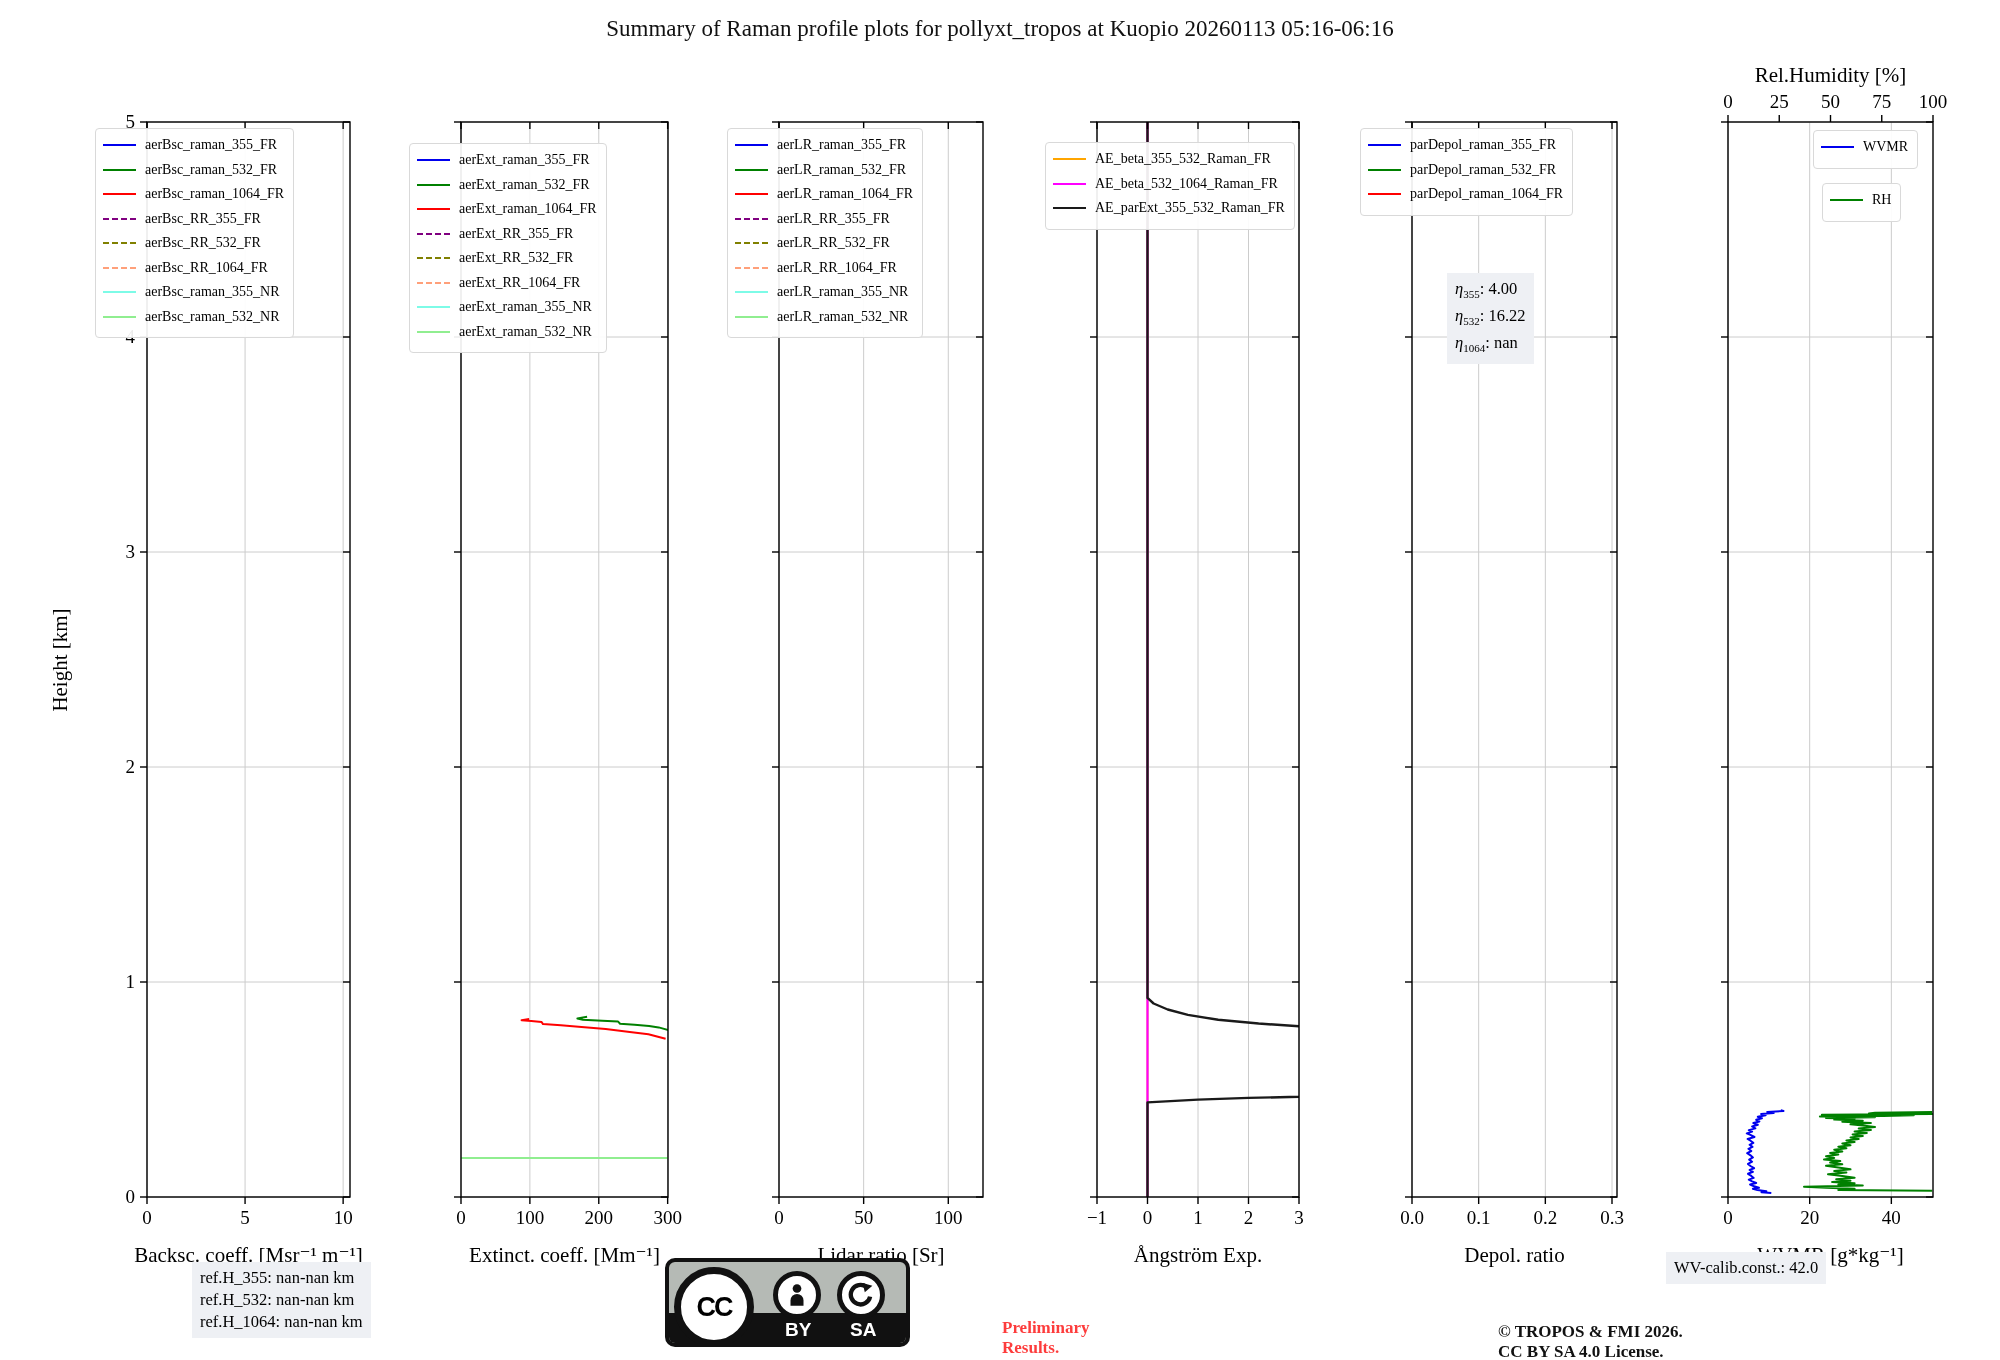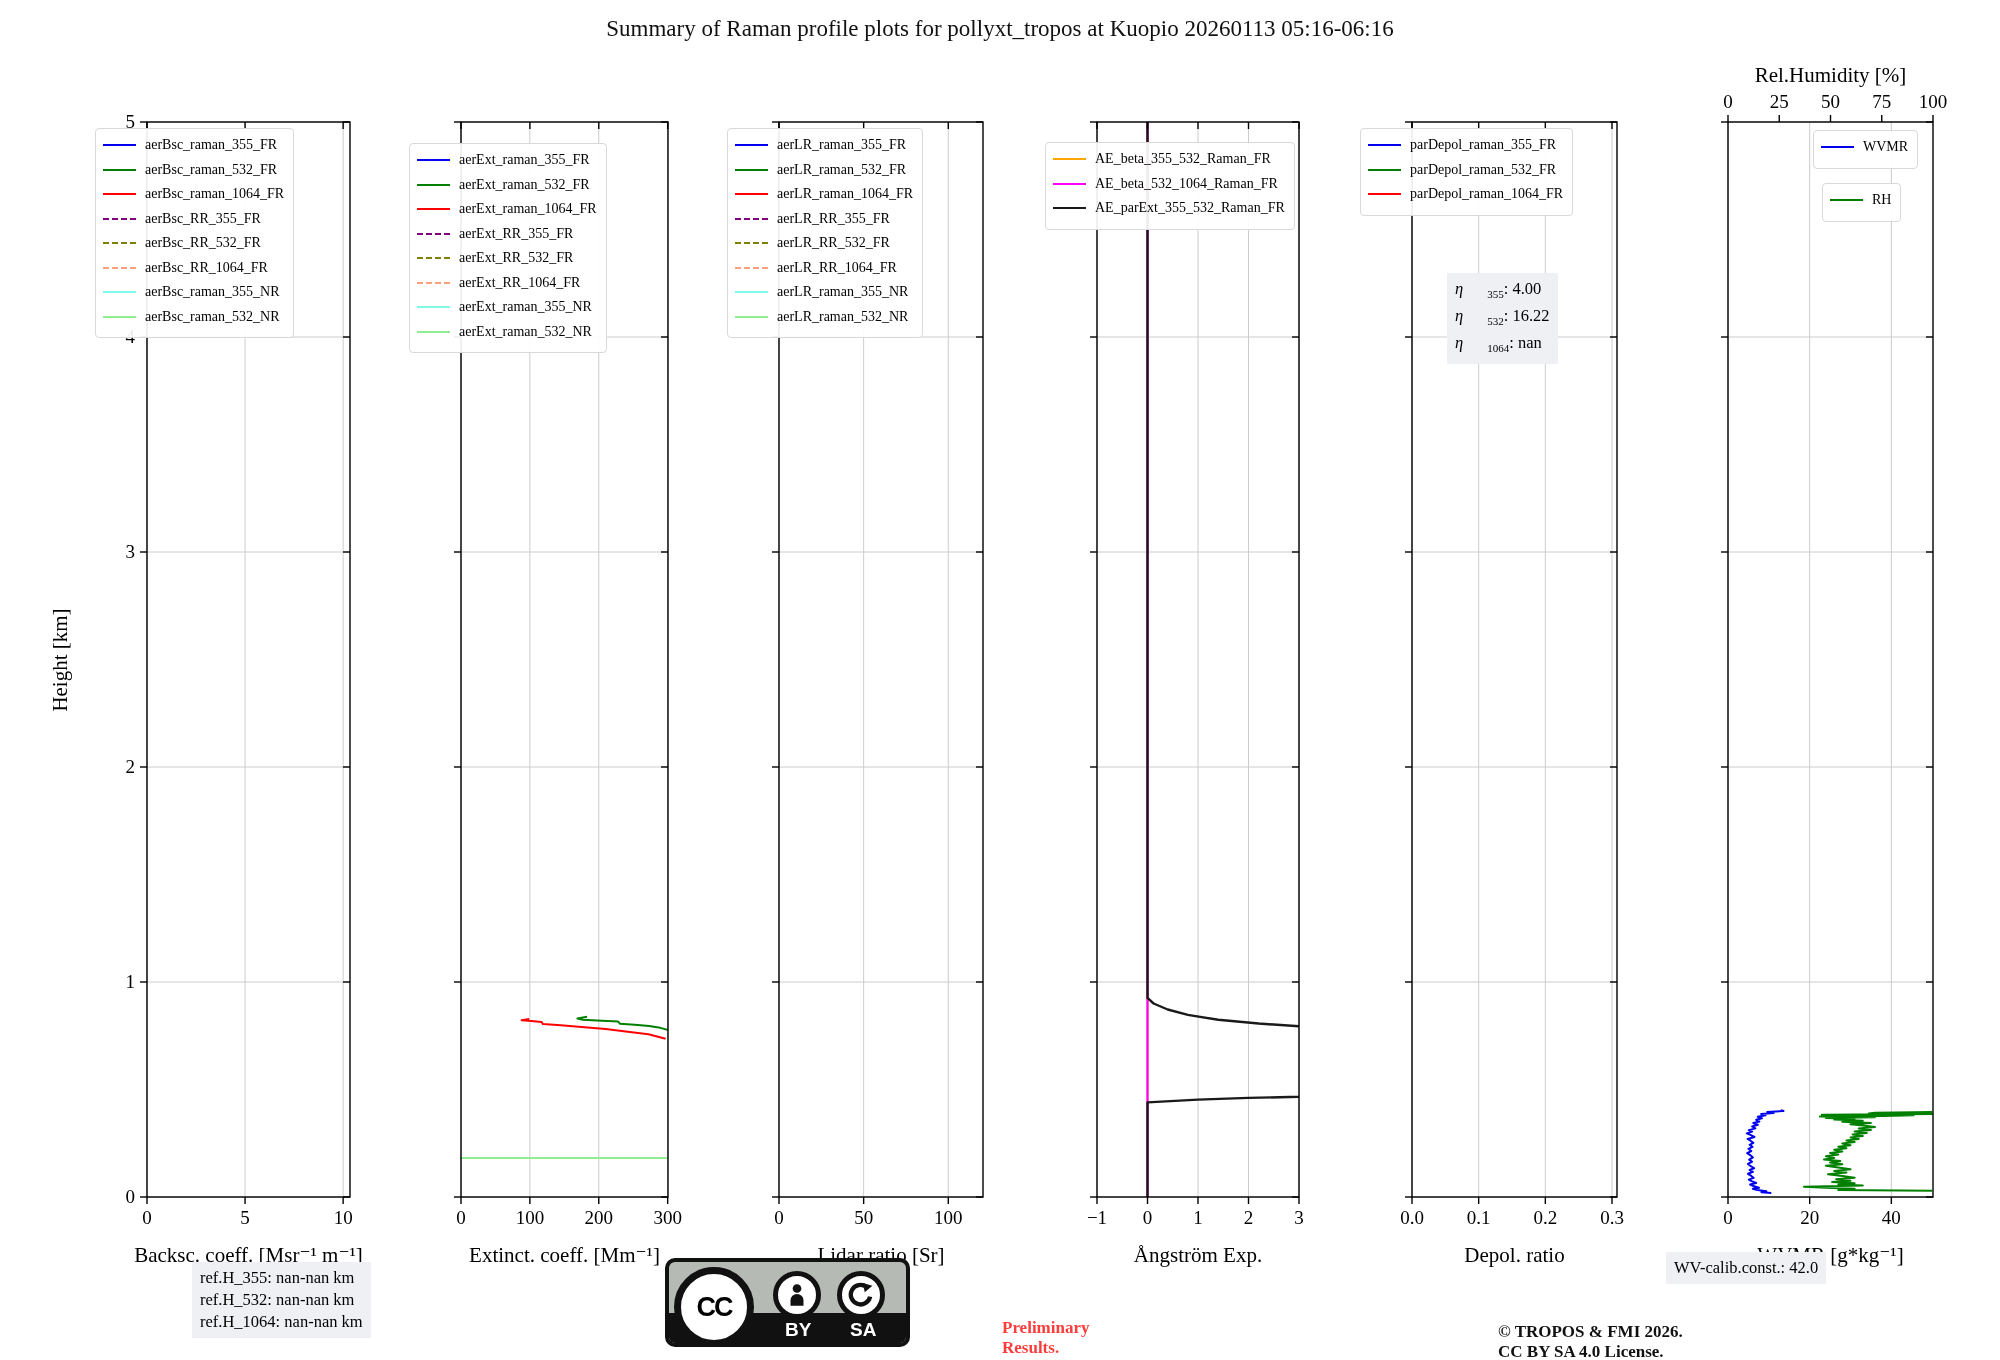--- a/index.html
+++ b/index.html
@@ -12,21 +12,21 @@
   svg.chart{position:absolute;left:0;top:0;}
   
   .legend{position:absolute;background:rgba(255,255,255,0.92);border:1px solid #d9d9d9;
           border-radius:4px;padding:4px 9px 8px 7px;font-size:14px;line-height:24.5px;
           white-space:nowrap;box-shadow:none;}
   .legend-row{display:flex;align-items:center;}
   .legend-line{display:inline-block;width:33px;height:0;margin-right:9px;flex:0 0 auto;}
   
   .ann{position:absolute;background:#eef0f4;padding:5px 8px;font-size:16.5px;line-height:22px;
        white-space:nowrap;}
-  .ann .sub{font-size:11px;vertical-align:-4px;padding-left:24px;}
+  .ann .sub{font-size:11px;vertical-align:-4px;}
   .eta{font-style:italic;}
   .preliminary{position:absolute;left:1002px;top:1318px;color:#fd3c3c;font-weight:bold;
                font-size:17px;line-height:20px;}
   .copyright{position:absolute;left:1498px;top:1322px;color:#111;font-weight:bold;
              font-size:17px;line-height:20px;}
   
   .cc-badge{position:absolute;left:665px;top:1258px;width:245px;height:89px;background:#b5bab5;
             border:4px solid #111;border-radius:10px;box-sizing:border-box;overflow:hidden;}
   .cc-band{position:absolute;left:0;right:0;bottom:0;height:30px;background:#111;}
   .cc-circle{position:absolute;background:#fff;border-radius:50%;box-sizing:border-box;

